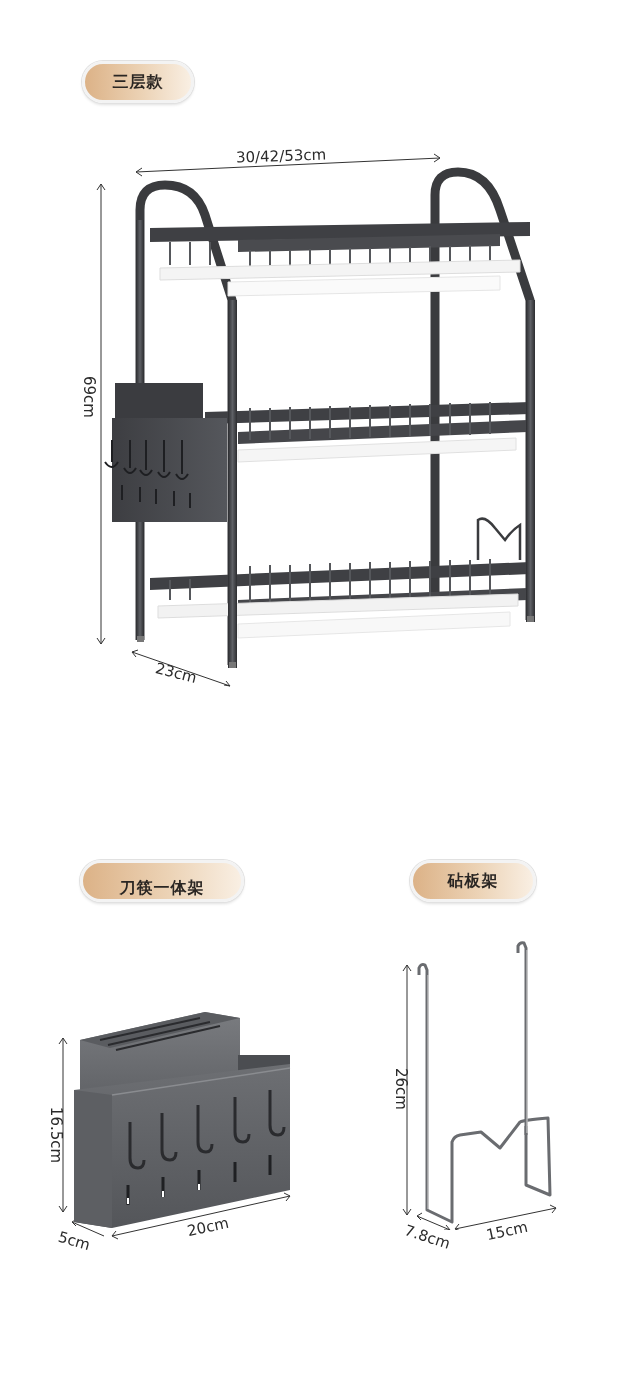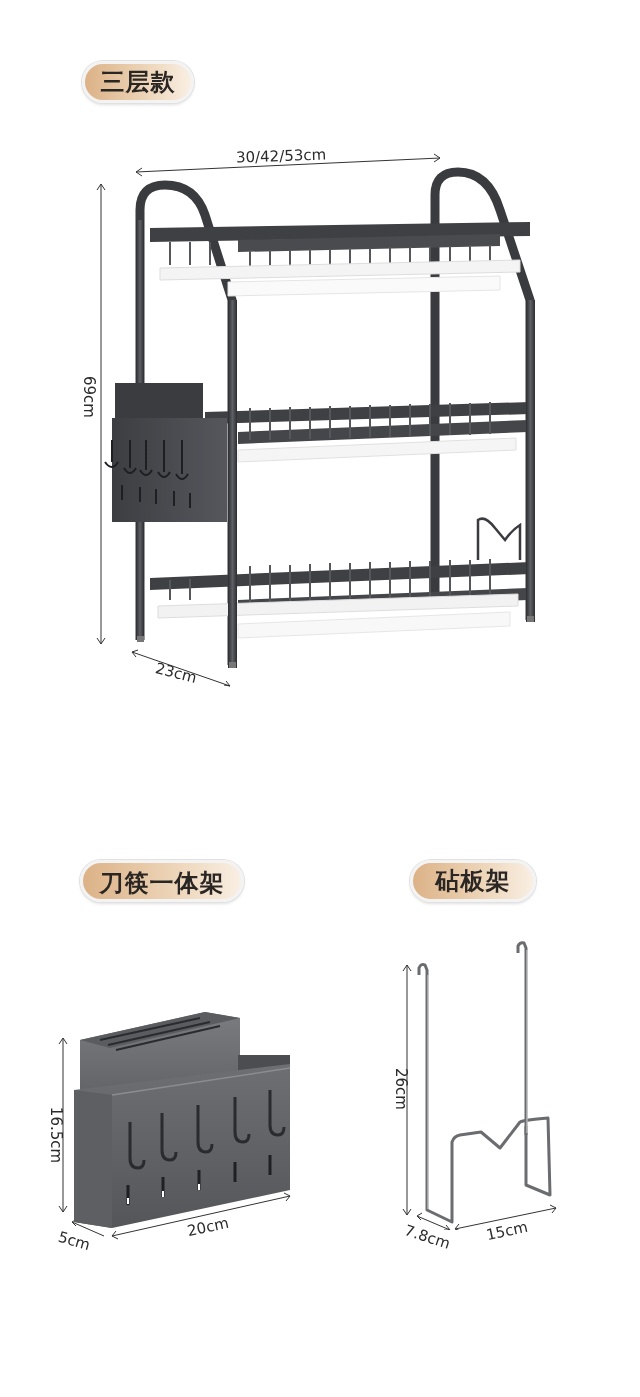--- a/index.html
+++ b/index.html
@@ -4,21 +4,21 @@
   <style>
     html, body { margin: 0; padding: 0; background: #ffffff; }
     body { width: 640px; height: 1397px; position: relative; overflow: hidden;
            font-family: "DejaVu Sans", "Liberation Sans", sans-serif; color: #222; }
     .badge {
       position: absolute; height: 42px; border-radius: 22px;
       background: linear-gradient(90deg, #dcb287 0%, #ecd3b6 55%, #f9efe3 100%);
       border: 3px solid #f3f3f3;
       box-shadow: 0 0 0 1px #e1e1e1, 0 2px 3px rgba(0,0,0,0.12);
       display: flex; align-items: center; justify-content: center;
-      font-weight: bold; font-size: 24px; color: #2a2623; letter-spacing: 1px;
+      font-weight: bold; font-size: 16px; color: #2a2623; letter-spacing: 1px;
       box-sizing: border-box;
     }
     .dim { position: absolute; font-size: 15px; color: #2b2b2b; white-space: nowrap;
            font-family: "DejaVu Sans", sans-serif; }
     .product { position: absolute; }
     svg { display: block; }
   </style>
 </head>
 <body>
 

